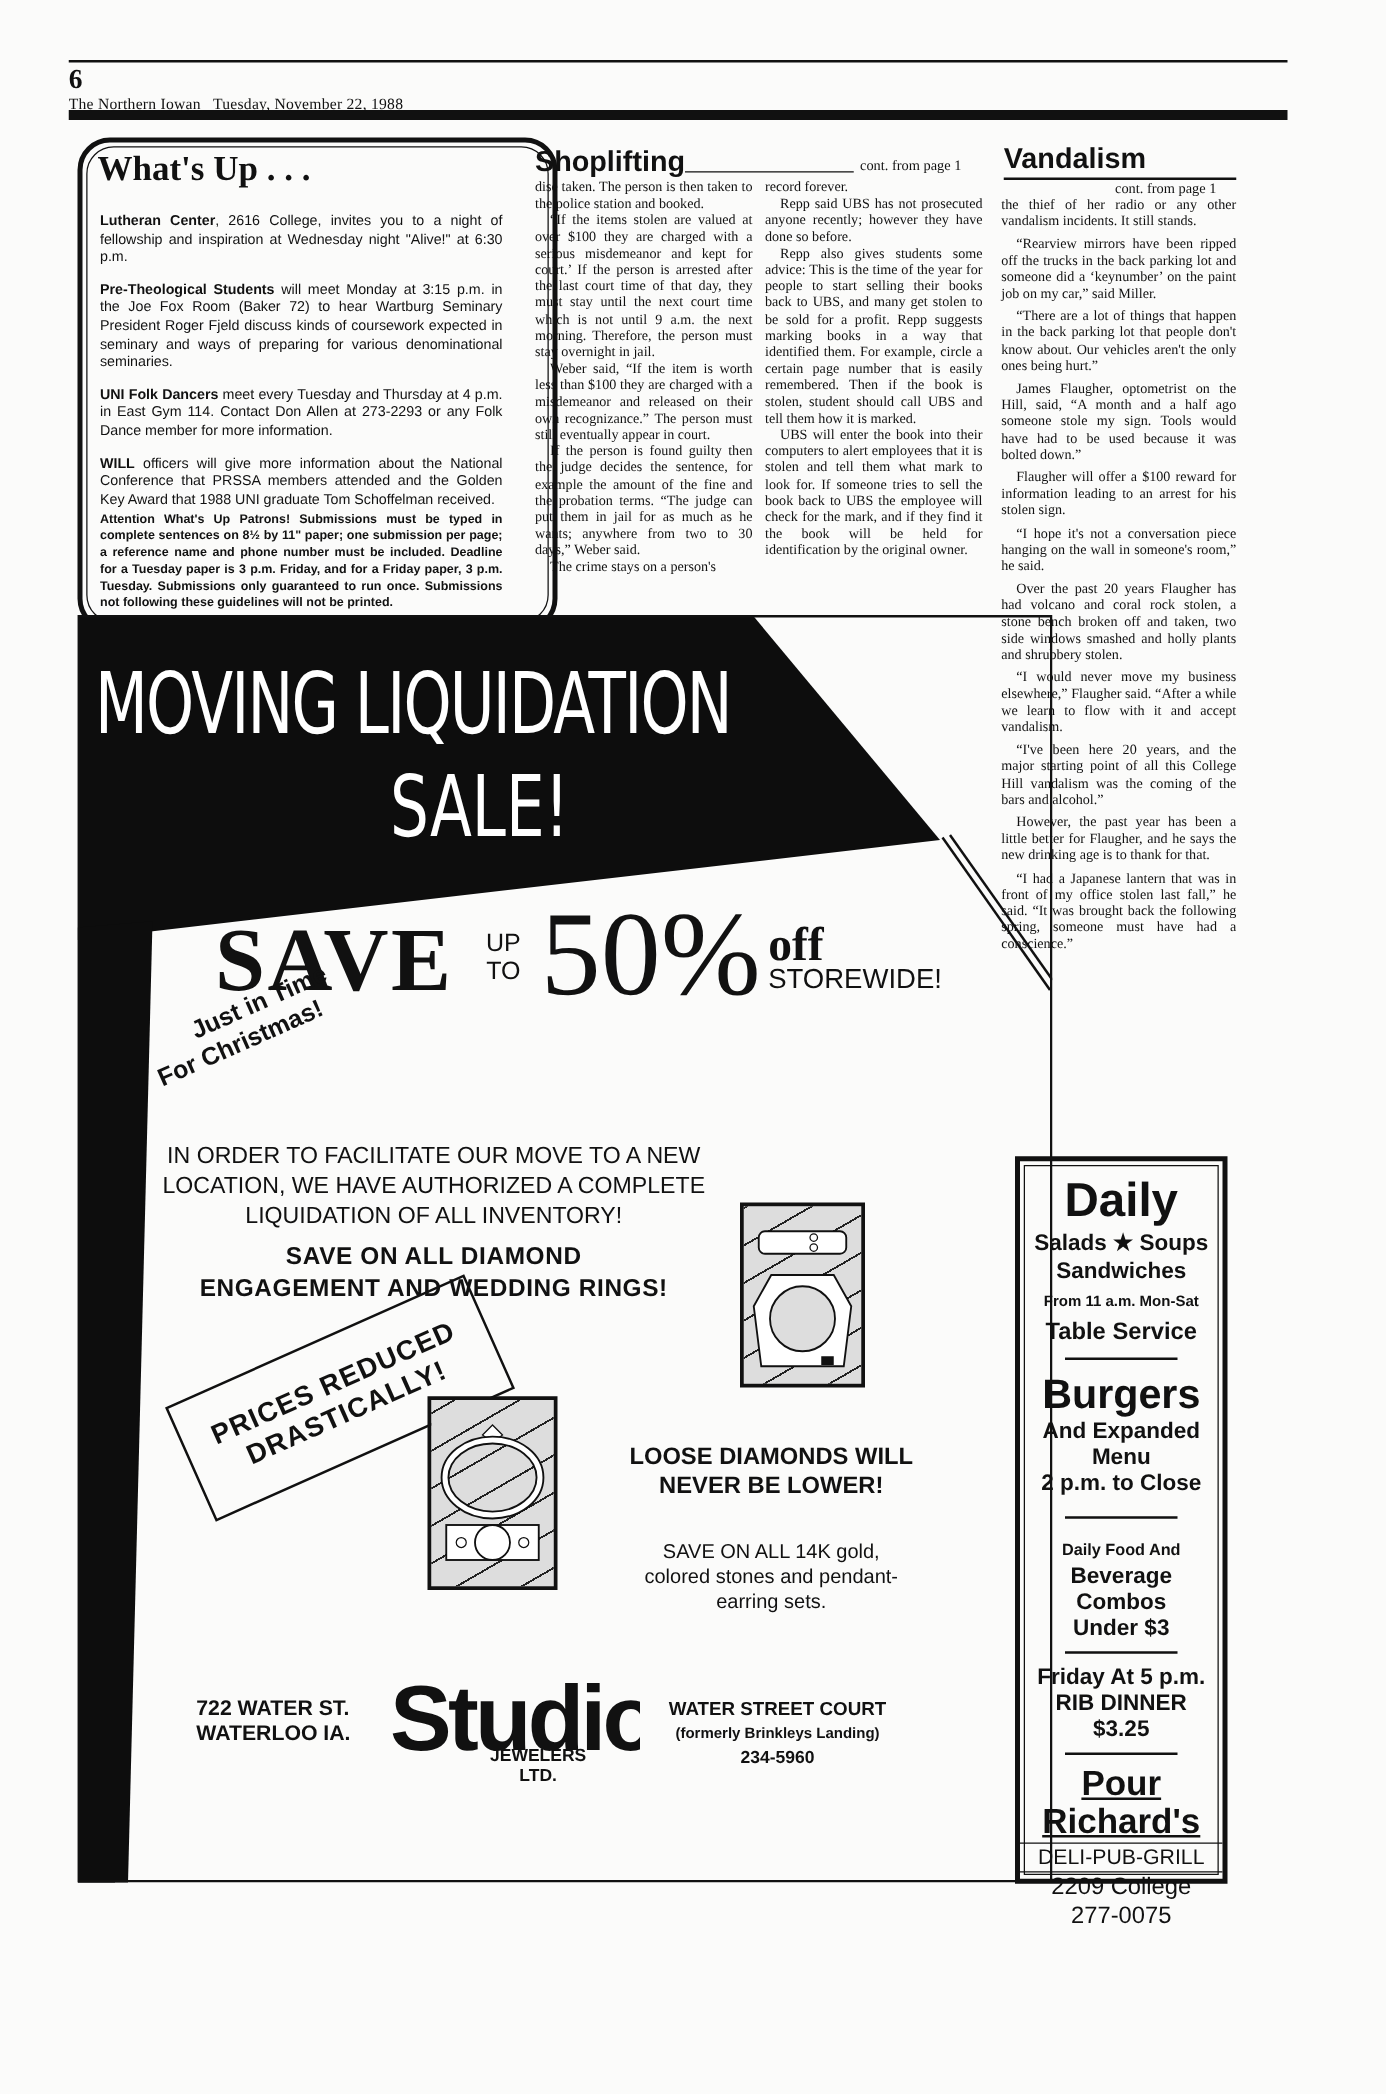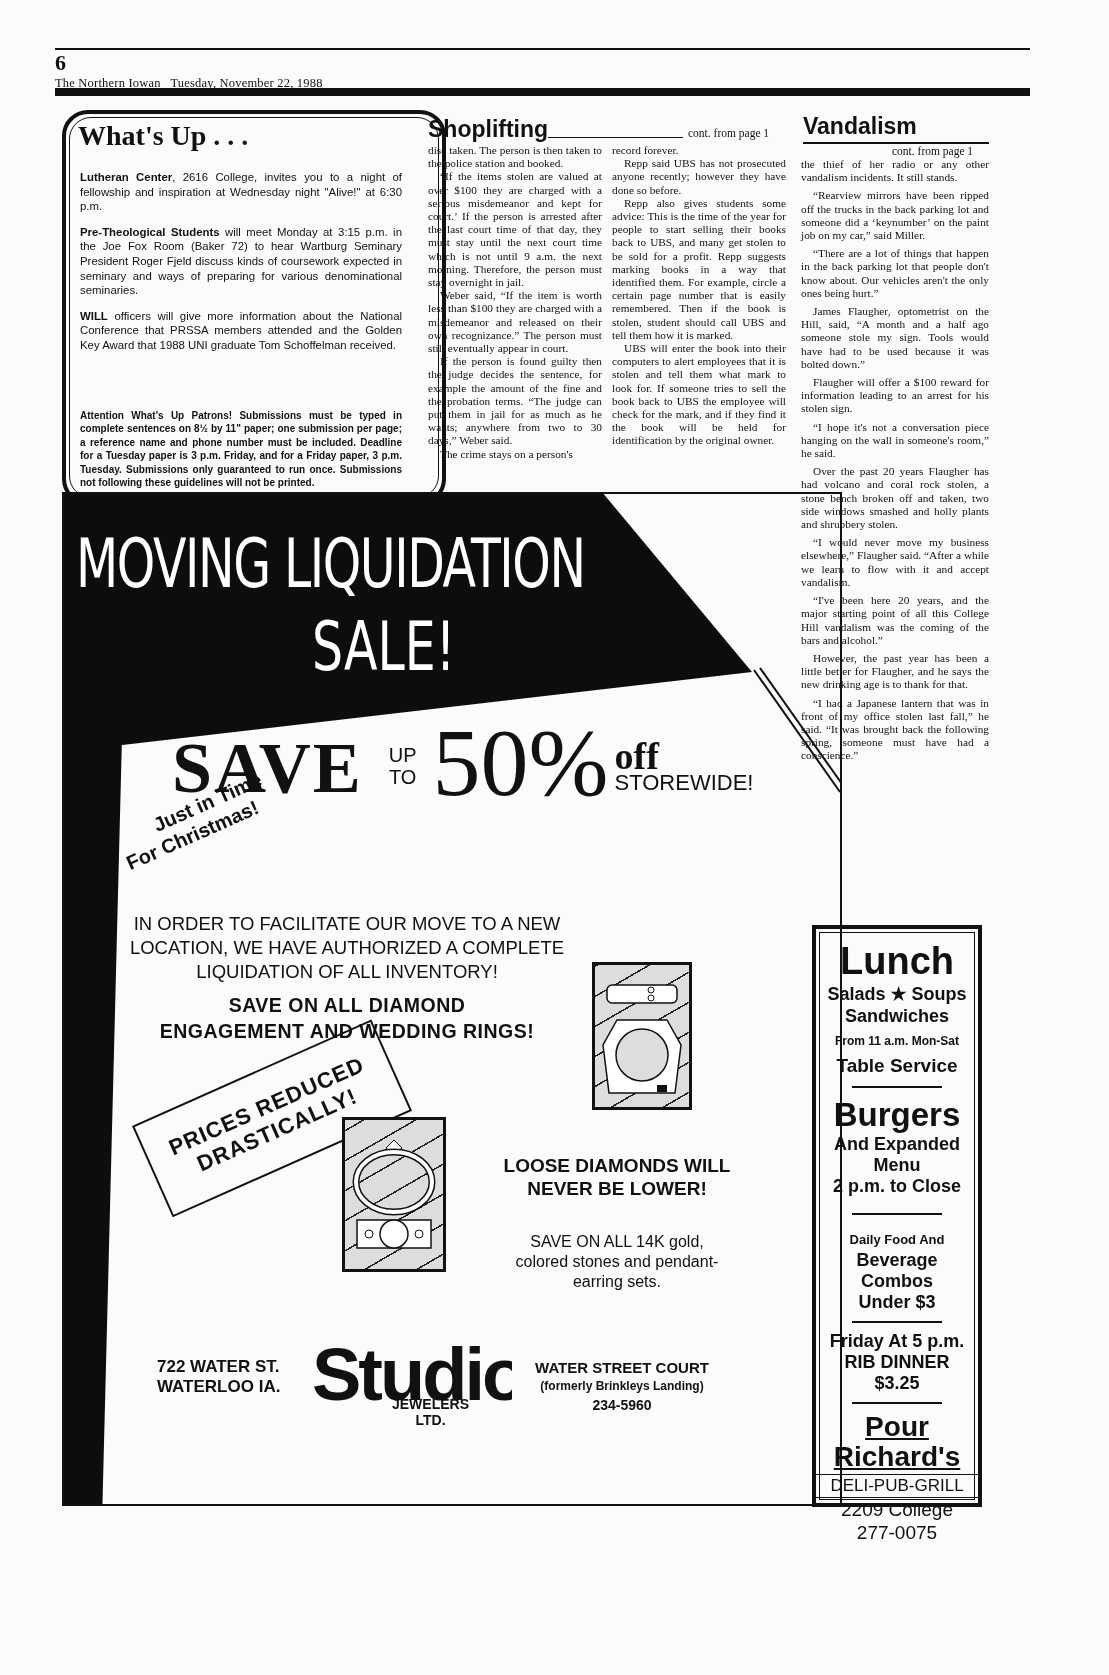--- a/index.html
+++ b/index.html
@@ -91,20 +91,21 @@
   <span>The Northern Iowan</span>&nbsp;&nbsp;
   <span>Tuesday, November 22, 1988</span>
 </div>
 <div class="abs thick-rule"></div>
 
 <div class="abs whatsup">
   <div class="wu-title">What's Up . . .</div>
   <div class="wu-body">
     <p><b>Lutheran Center</b><span>, 2616 College, invites you to a night of fellowship and inspiration at Wednesday night "Alive!" at 6:30 p.m.</span></p>
     <p><b>Pre-Theological Students</b><span> will meet Monday at 3:15 p.m. in the Joe Fox Room (Baker 72) to hear Wartburg Seminary President Roger Fjeld discuss kinds of coursework expected in seminary and ways of preparing for various denominational seminaries.</span></p>
+    <p><b>UNI Folk Dancers</b><span> meet every Tuesday and Thursday at 4 p.m. in East Gym 114. Contact Don Allen at 273-2293 or any Folk Dance member for more information.</span></p>
     <p><b>WILL</b><span> officers will give more information about the National Conference that PRSSA members attended and the Golden Key Award that 1988 UNI graduate Tom Schoffelman received.</span></p>
   </div>
   <div class="wu-note">Attention What's Up Patrons! Submissions must be typed in complete sentences on 8½ by 11" paper; one submission per page; a reference name and phone number must be included. Deadline for a Tuesday paper is 3 p.m. Friday, and for a Friday paper, 3 p.m. Tuesday. Submissions only guaranteed to run once. Submissions not following these guidelines will not be printed.</div>
 </div>
 
 <div class="abs head-sans shop-head">Shoplifting</div>
 <div class="abs shop-rule"></div>
 <div class="abs shop-cont">cont. from page 1</div>
 <div class="abs col col1">
   <p style="text-indent:0">dise taken. The person is then taken to the police station and booked.</p>
@@ -214,21 +215,21 @@
   <div class="addr-r">
     <div class="a1">WATER STREET COURT</div>
     <div class="a2">(formerly Brinkleys Landing)</div>
     <div class="a3">234-5960</div>
   </div>
   <div class="ad-border"></div>
 </div>
 
 <div class="abs pr">
   <div class="pr-inner">
-    <div class="lunch">Lunch</div>
+    <div class="lunch">Daily</div>
     <div class="l2">Salads ★ Soups</div>
     <div class="l2">Sandwiches</div>
     <div class="l3">From 11 a.m. Mon-Sat</div>
     <div class="l4">Table Service</div>
     <div class="sep"></div>
     <div class="burgers">Burgers</div>
     <div class="l5">And Expanded</div>
     <div class="l5">Menu</div>
     <div class="l5">2 p.m. to Close</div>
     <div class="sep" style="margin-top:16px"></div>

